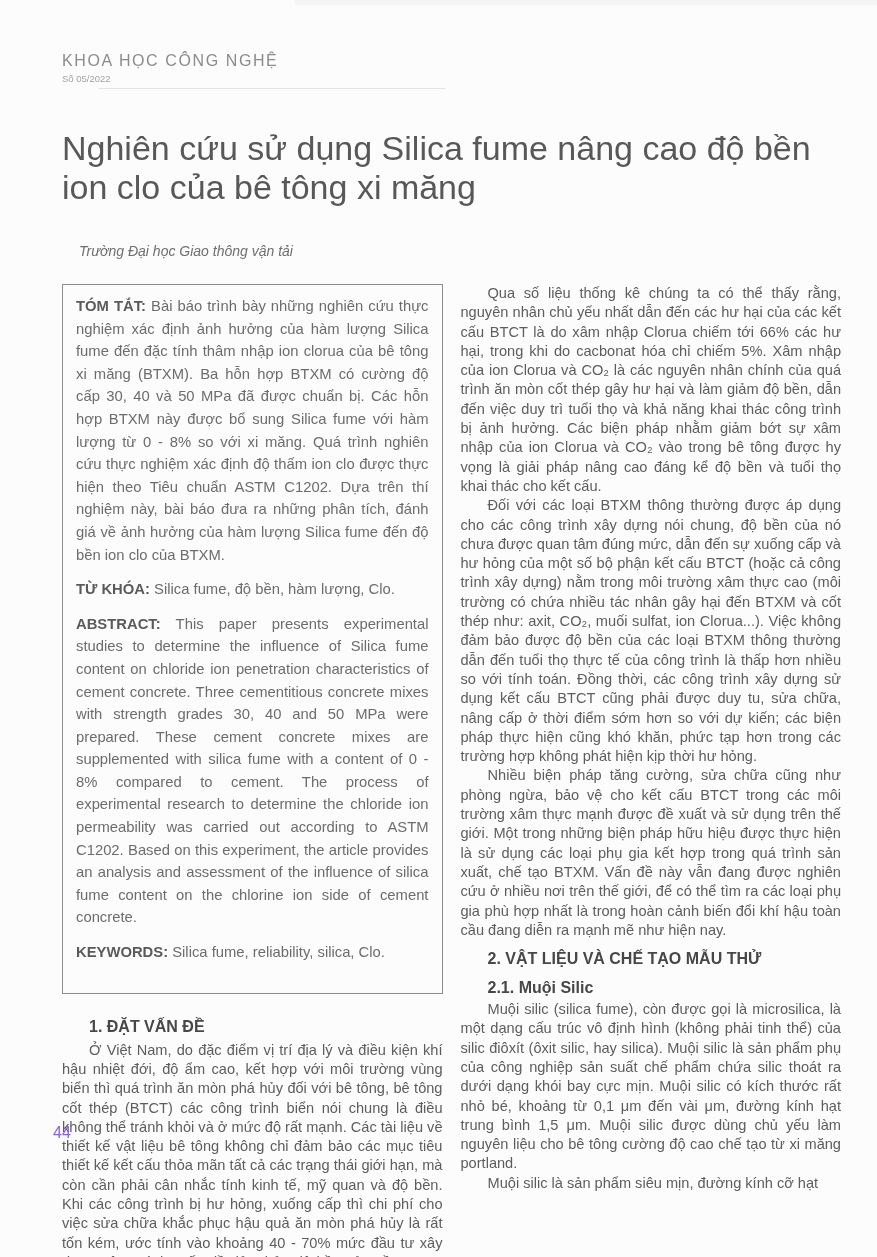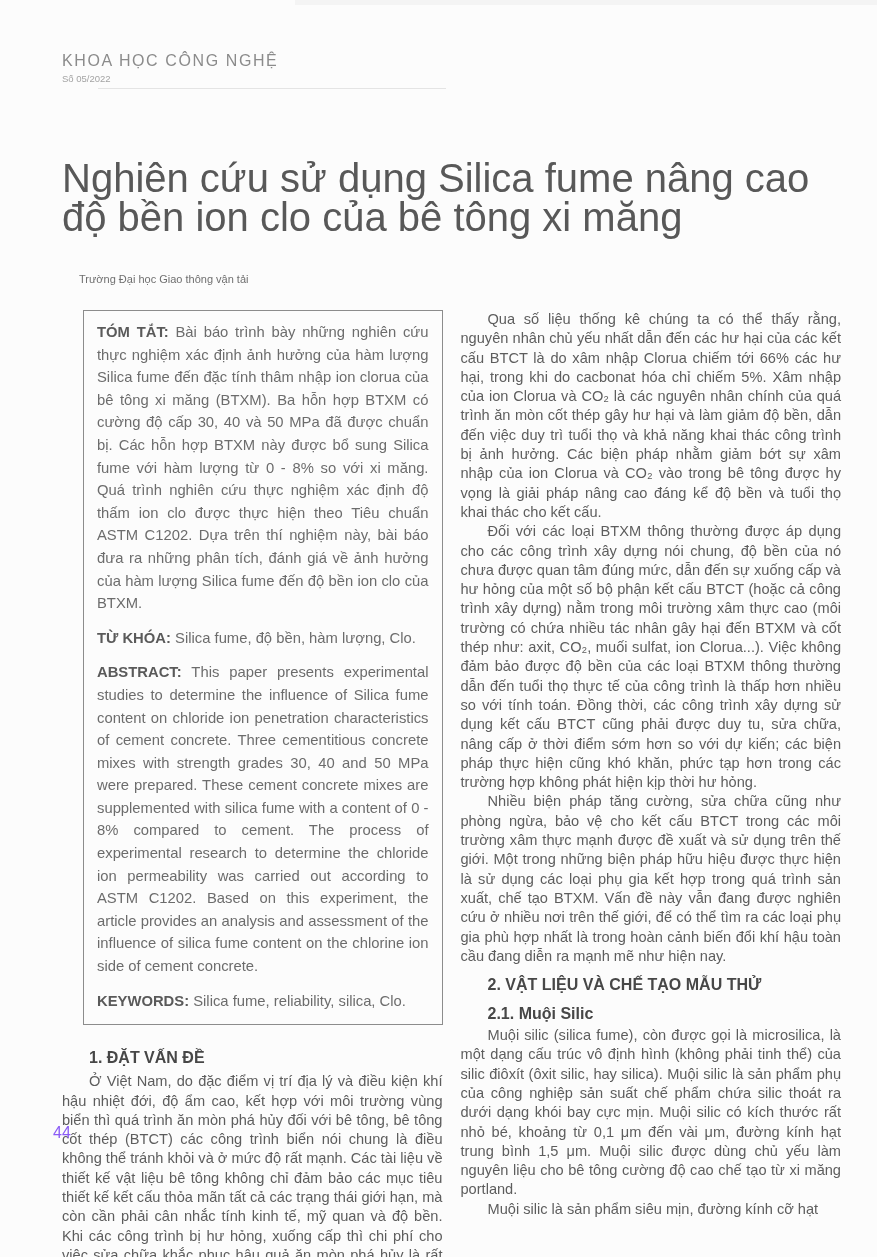--- a/index.html
+++ b/index.html
@@ -15,43 +15,43 @@
   .page{padding:52px 36px 0 62px;}
 
   
   .journal-header{position:relative;}
   .journal-name{font-size:16px;letter-spacing:1.6px;color:#8b8b8b;}
   .journal-issue{font-size:9.5px;color:#a3a3a3;margin-top:3px;}
   .header-rule{width:348px;height:1px;background:#e4e4e4;margin-top:4px;margin-left:36px;}
 
   
   .article-title{
-    margin-top:70px;
-    font-size:40px;line-height:39px;
+    margin-top:40px;
+    font-size:34px;line-height:39px;
     font-weight:normal;color:#585858;
     width:798px;
   }
 
   
   .author-block{margin-top:36px;}
   .author-line{display:flex;align-items:center;}
   .square-bullet{width:10px;height:10px;background:#4d4d4d;display:inline-block;margin-right:7px;}
   .author-name{font-size:14.5px;font-weight:bold;color:#4f4f4f;letter-spacing:.4px;}
-  .author-affil{font-size:11px;color:#6f6f6f;margin-left:17px;margin-top:11px;}
+  .author-affil{font-size:14px;font-style:italic;color:#6f6f6f;margin-left:17px;margin-top:11px;}
 
   
   .columns{display:flex;gap:18px;margin-top:25px;}
   .col{width:381px;}
 
   
   .abstract-box{
     border:1.5px solid #8c8c8c;
-    padding:10px 13px 10px 13px;
+    padding:10px 13px 27px 13px;
     font-size:14.8px;line-height:22.6px;
-    color:#6c6c6c;text-align:justify;margin-left:21px;
+    color:#6c6c6c;text-align:justify;
   }
   .abstract-box p{margin:0 0 12px 0;}
   .abstract-box p:last-child{margin-bottom:2px;}
   .lbl{font-weight:bold;color:#5a5a5a;}
 
   
   .body-p{
     margin:0;font-size:14.6px;line-height:19.3px;
     text-align:justify;text-indent:27px;color:#5d5d5d;
   }

